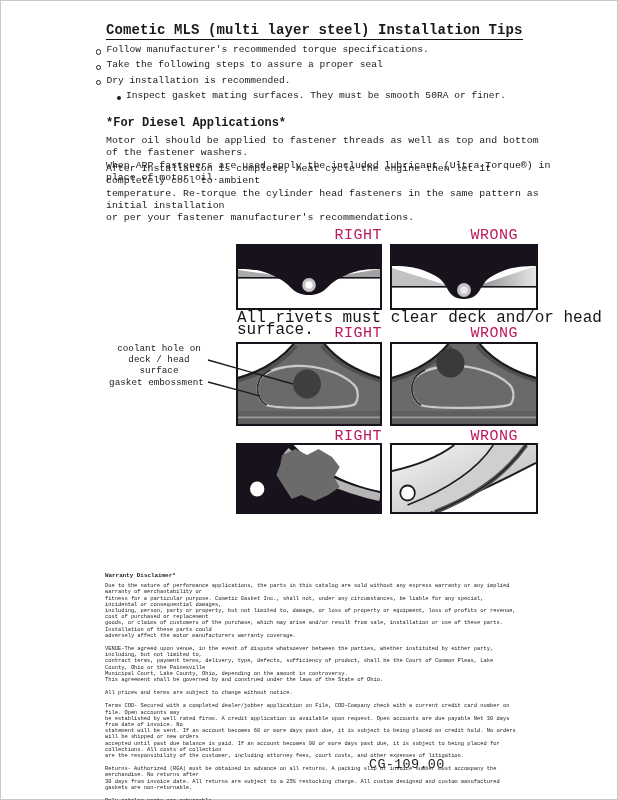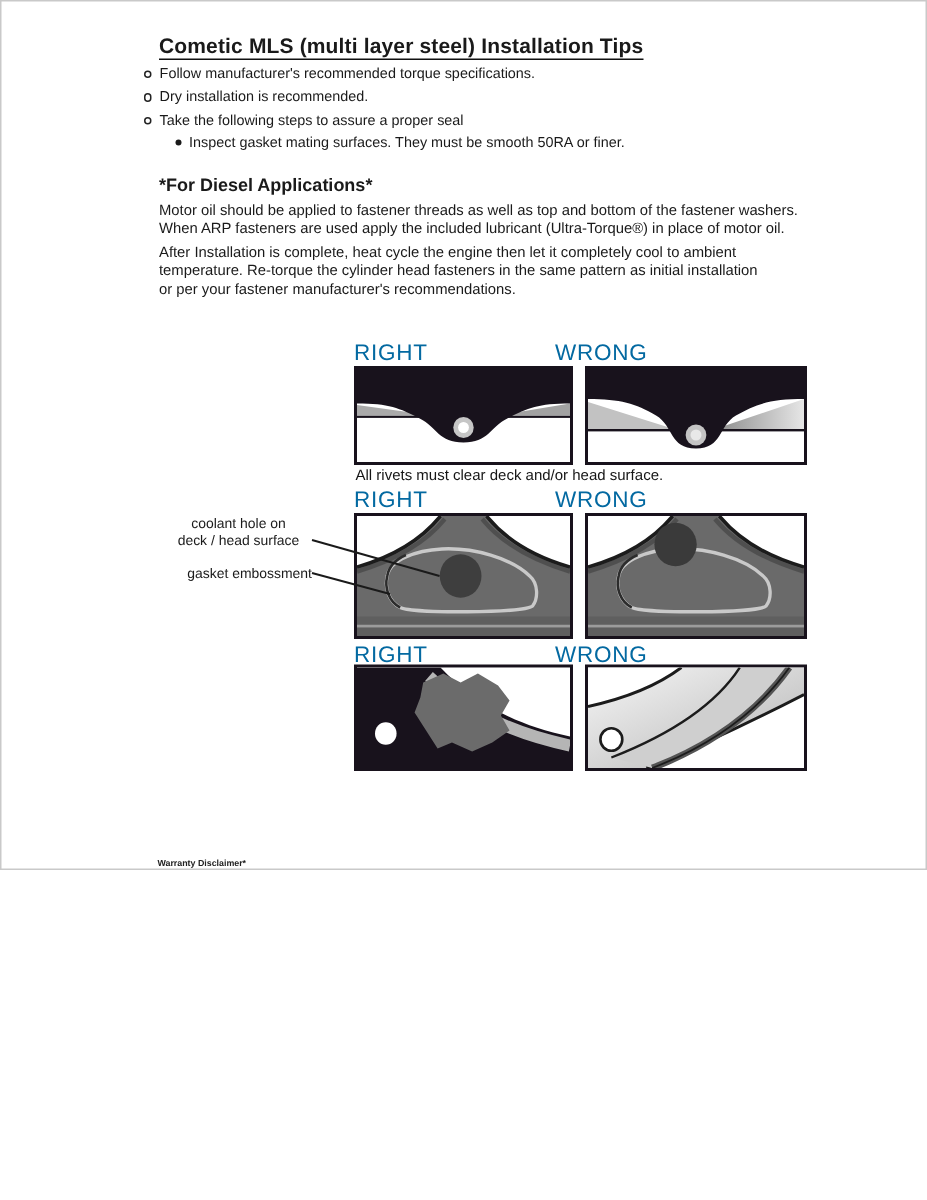--- a/index.html
+++ b/index.html
@@ -1,70 +1,70 @@
 <!DOCTYPE html>
 <html><head>
 <meta charset="utf-8">
 <style>
   html,body{margin:0;padding:0;background:#fff;}
   .page{
-    position:relative;width:618px;height:580px;background:#ffffff;overflow:hidden;
-    font-family:Liberation Sans, sans-serif;color:#1a1a1a;
+    position:relative;width:618px;height:800px;background:#ffffff;overflow:hidden;
+    font-family:Liberation Mono, monospace;color:#1a1a1a;
     box-shadow:inset 0 0 0 1px #c9c9c9;
   }
   .abs{position:absolute;}
   .title{
     left:106px;top:22px;font-size:14px;font-weight:bold;
     border-bottom:1.5px solid #111;padding-bottom:1px;letter-spacing:.1px;
   }
   .bullets{left:96px;top:42px;width:470px;font-size:9.6px;}
-  .brow{display:flex;align-items:flex-start;line-height:15.3px;}
+  .brow{display:flex;align-items:center;line-height:15.3px;}
   .brow.sub{margin-left:21px;}
   .mk{flex:0 0 auto;margin:5px 5px 0 0;width:4px;height:4px;border-radius:50%;}
   .mk.open{border:1px solid #222;width:3.4px;height:3.4px;}
   .mk.fill{background:#1a1a1a;}
   .h2{left:106px;top:116px;font-size:12px;font-weight:bold;}
   .para{left:106px;width:450px;font-size:9.9px;line-height:12.3px;white-space:pre-line;}
   .p1{top:135px;} .p2{top:163px;} .p3{top:206px;}
-  .rw{top:227px;width:146px;text-align:left;font-size:15px;letter-spacing:.5px;color:#0369a1;}
+  .rw{top:227px;width:146px;text-align:right;font-size:15px;letter-spacing:.5px;color:#be185d;}
   .rw.l{left:236px;} .rw.r{left:370px;width:148px;}
   .rw.row2{top:325px;} .rw.row3{top:428px;}
   .panel{box-sizing:border-box;border:2px solid #18121c;background:#fff;}
   .panel svg{display:block;width:100%;height:100%;}
   .d1{top:244px;height:66px;} .d2{top:342px;height:84px;} .d3{top:443px;height:71px;}
   .pl{left:236px;width:146px;} .pr{left:390px;width:148px;}
-  .cap{left:237px;font-size:10px;line-height:12px;white-space:pre-line;color:#151515;}
+  .cap{left:237px;font-size:16px;line-height:12px;white-space:pre-line;color:#151515;}
   .c1{top:312px;} .c2{top:428px;} .c3{top:516px;}
   .calloutA{left:110px;width:98px;top:344px;text-align:center;font-size:9.3px;line-height:10.8px;white-space:pre-line;}
-  .calloutB{left:105px;width:103px;top:377px;text-align:right;font-size:9.3px;}
+  .calloutB{left:105px;width:103px;top:377px;text-align:center;font-size:9.3px;}
   .leaders{left:110px;top:336px;width:200px;height:70px;z-index:5;pointer-events:none;}
   .legal{left:105px;top:573px;width:412px;font-size:5.4px;line-height:6.2px;color:#222;}
   .legal .lh{font-size:5.9px;font-weight:bold;margin-bottom:4px;}
   .legal p{margin:0 0 7px 0;white-space:pre-line;}
   .pagenum{left:369px;top:757px;font-size:13.5px;letter-spacing:.3px;color:#222;}
 </style>
 </head>
 <body>
 
 <div class="page">
 
   <div class="abs title">Cometic MLS (multi layer steel) Installation Tips</div>
 
   <div class="abs bullets">
     <div class="brow">
         <span class="mk open"></span>
         <span>Follow manufacturer's recommended torque specifications.</span>
       </div>
     <div class="brow">
         <span class="mk open"></span>
-        <span>Dry installation is recommended.</span>
+        <span>Take the following steps to assure a proper seal</span>
       </div>
     <div class="brow">
         <span class="mk open"></span>
-        <span>Take the following steps to assure a proper seal</span>
+        <span>Dry installation is recommended.</span>
       </div>
     <div class="brow sub">
         <span class="mk fill"></span>
         <span>Inspect gasket mating surfaces.  They must be smooth 50RA or finer.</span>
       </div>
   </div>
 
   <div class="abs h2">*For Diesel Applications*</div>
   <div class="abs para p2">After Installation is complete, heat cycle the engine then let it completely cool to ambient
 temperature. Re-torque the cylinder head fasteners in the same pattern as initial installation

